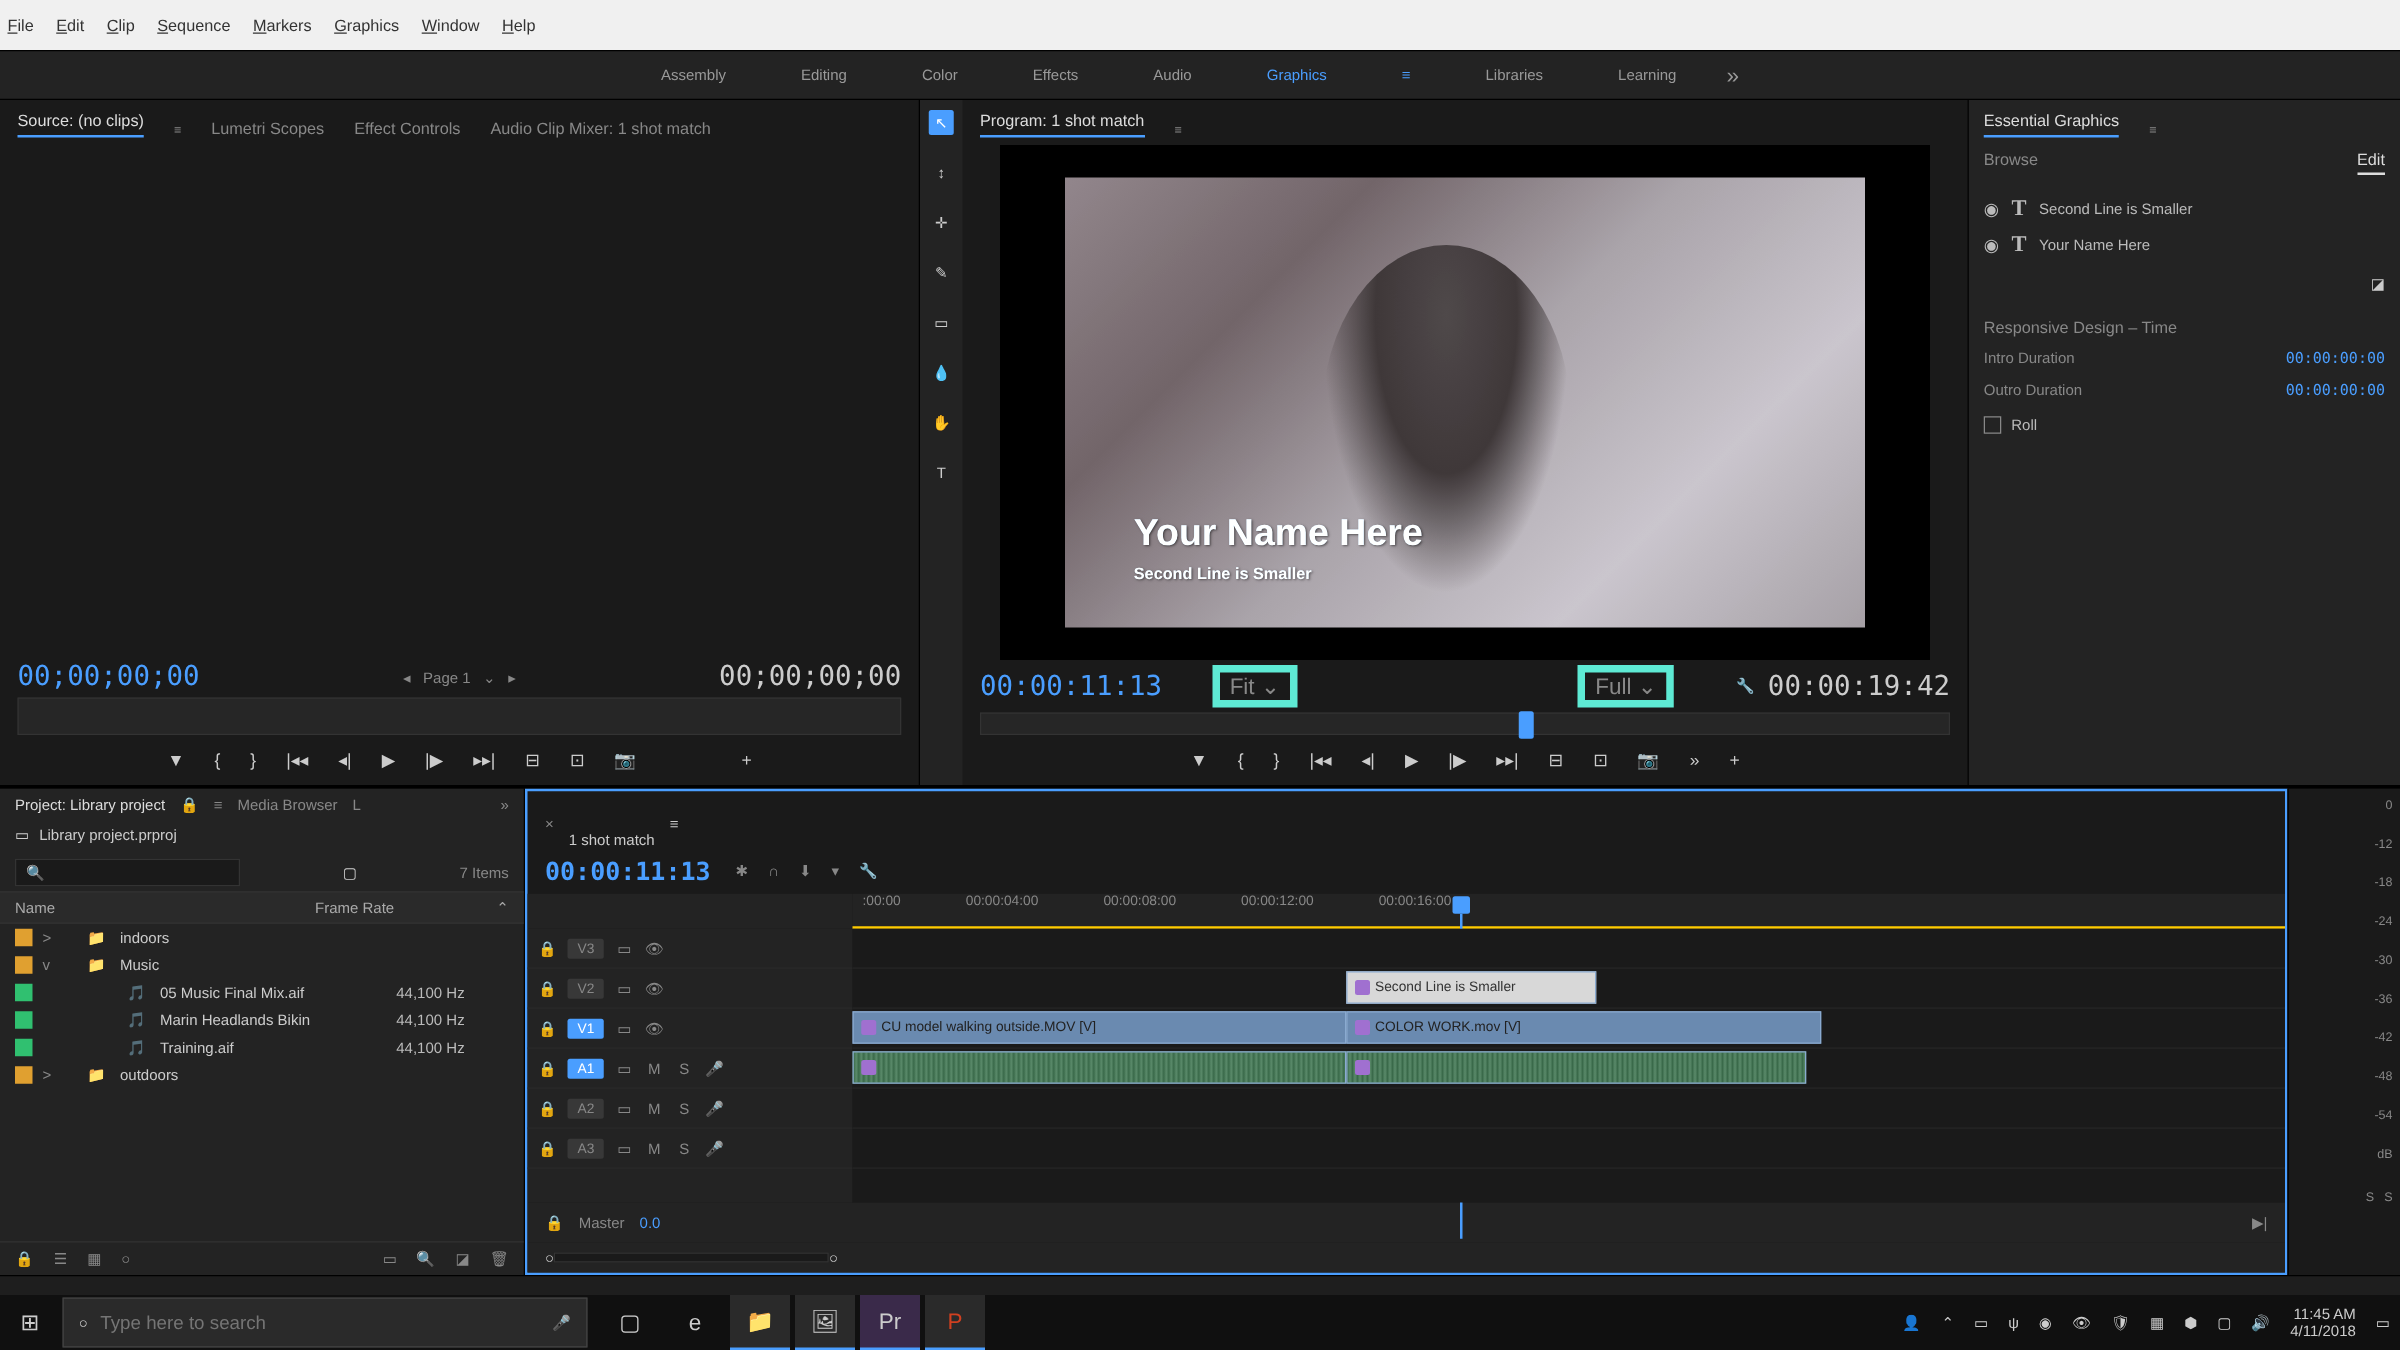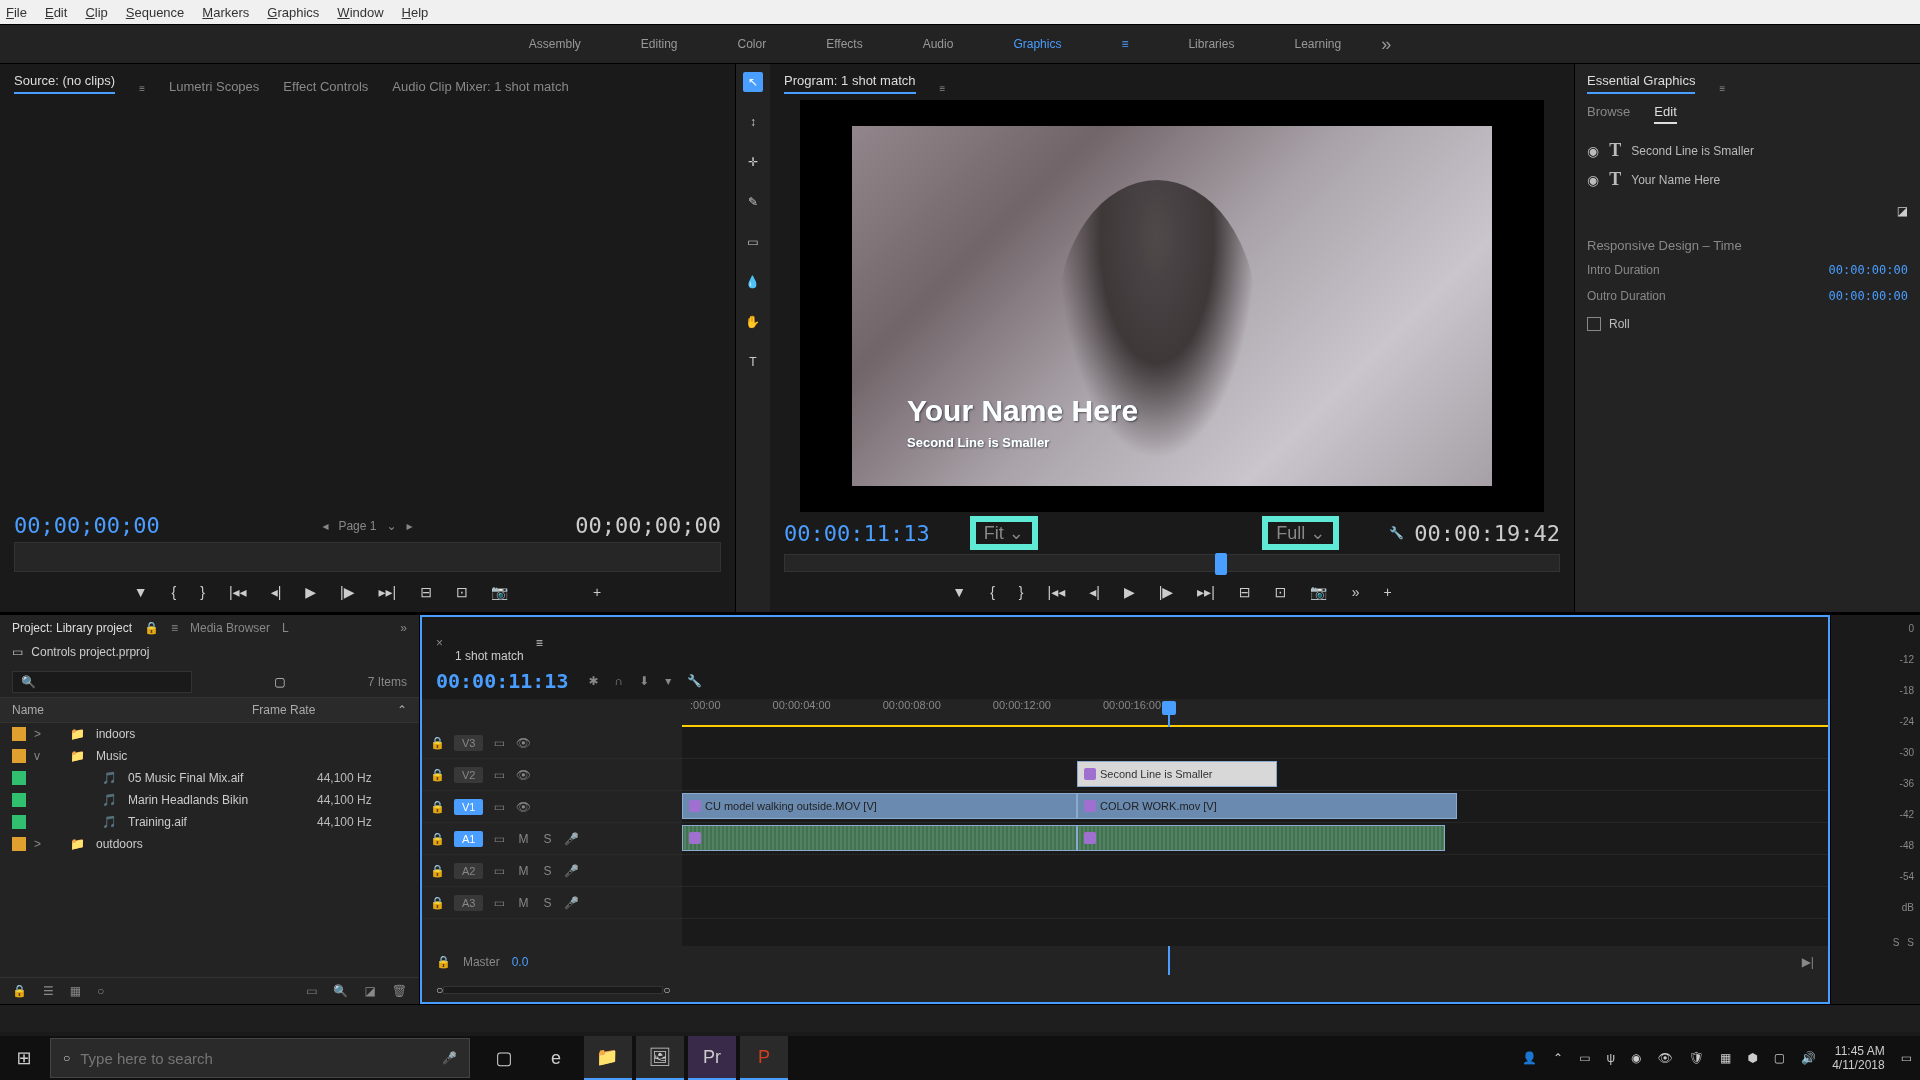--- a/index.html
+++ b/index.html
@@ -1,17 +1,17 @@
 <!DOCTYPE html>
 <html><head>
 <meta charset="utf-8">
 <style>
 * { margin:0; padding:0; box-sizing:border-box; }
 body { width:1920px; height:1080px; overflow:hidden; background:#1a1a1a; font-family:Arial,sans-serif; color:#ccc; font-size:12px; }
-.menubar { height:24px; background:#f0f0f0; color:#333; display:flex; align-items:center; padding:0 6px; gap:18px; font-size:13px; }
+.menubar { height:40px; background:#f0f0f0; color:#333; display:flex; align-items:center; padding:0 6px; gap:18px; font-size:13px; }
 .menubar span { cursor:pointer; }
 .menubar span:first-letter { text-decoration:underline; }
 .ws-row { height:40px; background:#232323; display:flex; align-items:center; justify-content:center; gap:60px; border-top:1px solid #000; border-bottom:1px solid #000;}
 .ws-row span { color:#999; cursor:pointer; }
 .ws-row span.active { color:#4a9eff; }
 .ws-row .hamburger{ color:#4a9eff; }
 .ws-row .overflow{ color:#999; font-size:18px; margin-left:-20px;}
 .main { display:flex; height:548px; }
 .source-panel { width:736px; background:#1a1a1a; display:flex; flex-direction:column; border-right:1px solid #000;}
 .panel-tabs { height:30px; display:flex; align-items:flex-end; gap:24px; padding:0 14px; font-size:13px; color:#888; }
@@ -35,21 +35,21 @@
 .subject{position:absolute;left:32%;top:15%;width:200px;height:280px;background:radial-gradient(ellipse at 50% 20%,#3a4a52 0%,#2a3a42 40%,transparent 70%);border-radius:50% 50% 20% 20%;}
 .overlay-title{position:absolute;left:55px;bottom:58px;color:#fff;font-weight:900;font-size:30px;text-shadow:1px 1px 2px rgba(0,0,0,.5);}
 .overlay-sub{position:absolute;left:55px;bottom:36px;color:#fff;font-weight:700;font-size:13px;text-shadow:1px 1px 2px rgba(0,0,0,.5);}
 .prog-controls { padding:4px 14px 0;}
 .prog-row1 { display:flex; align-items:center; justify-content:space-between;}
 .fit-sel { color:#888; padding:0 8px; border:6px solid #5eead4; font-size:18px; margin:0 40px;}
 .prog-scrub { height:18px; background:#262626; margin:4px 0 0; position:relative; border:1px solid #333;}
 .playhead-prog{position:absolute;left:55.5%;top:-2px;width:12px;height:22px;background:#4a9eff;border-radius:2px;}
 .eg-panel { width:346px; background:#232323; border-left:1px solid #000; padding:0;}
 .eg-panel .panel-tabs { padding-left:12px;}
-.eg-subtabs{display:flex;gap:24px;padding:10px 12px 6px;color:#888;font-size:13px;}
+.eg-subtabs{display:flex;gap:24px;padding:10px 12px 6px;color:#888;font-size:13px;justify-content:space-between;}
 .eg-subtabs span.active{color:#ddd;border-bottom:2px solid #ddd;padding-bottom:3px;}
 .eg-subtabs span{cursor:pointer;}
 .eg-layers{padding:6px 12px;}
 .eg-layer{display:flex;align-items:center;gap:10px;padding:4px 0;color:#bbb;}
 .eg-layer .eye{font-size:14px;}
 .eg-layer .T{font-family:serif;font-weight:bold;font-size:18px;}
 .eg-section{padding:16px 12px 4px;color:#888;font-size:13px;}
 .eg-prop{display:flex;justify-content:space-between;padding:6px 12px;color:#888;}
 .eg-prop .val{color:#4a9eff;font-family:monospace;}
 .roll-row{display:flex;align-items:center;gap:8px;padding:8px 12px;color:#bbb;}
@@ -275,21 +275,21 @@
     <div class="proj-head">
       <span class="active">Project: Library project</span>
       <span>🔒</span>
       <span>≡</span>
       <span>Media Browser</span>
       <span>L</span>
       <span style="margin-left:auto">»</span>
     </div>
     <div class="proj-file">
       <span>▭</span>
-      <span>Controls project.prproj</span>
+      <span>Library project.prproj</span>
     </div>
     <div class="search-row">
       <span class="search-box">
           <span>🔍</span>
         </span>
       <span>▢</span>
       <span class="items-count">7 Items</span>
     </div>
     <div class="col-head">
       <span class="c1">Name</span>

